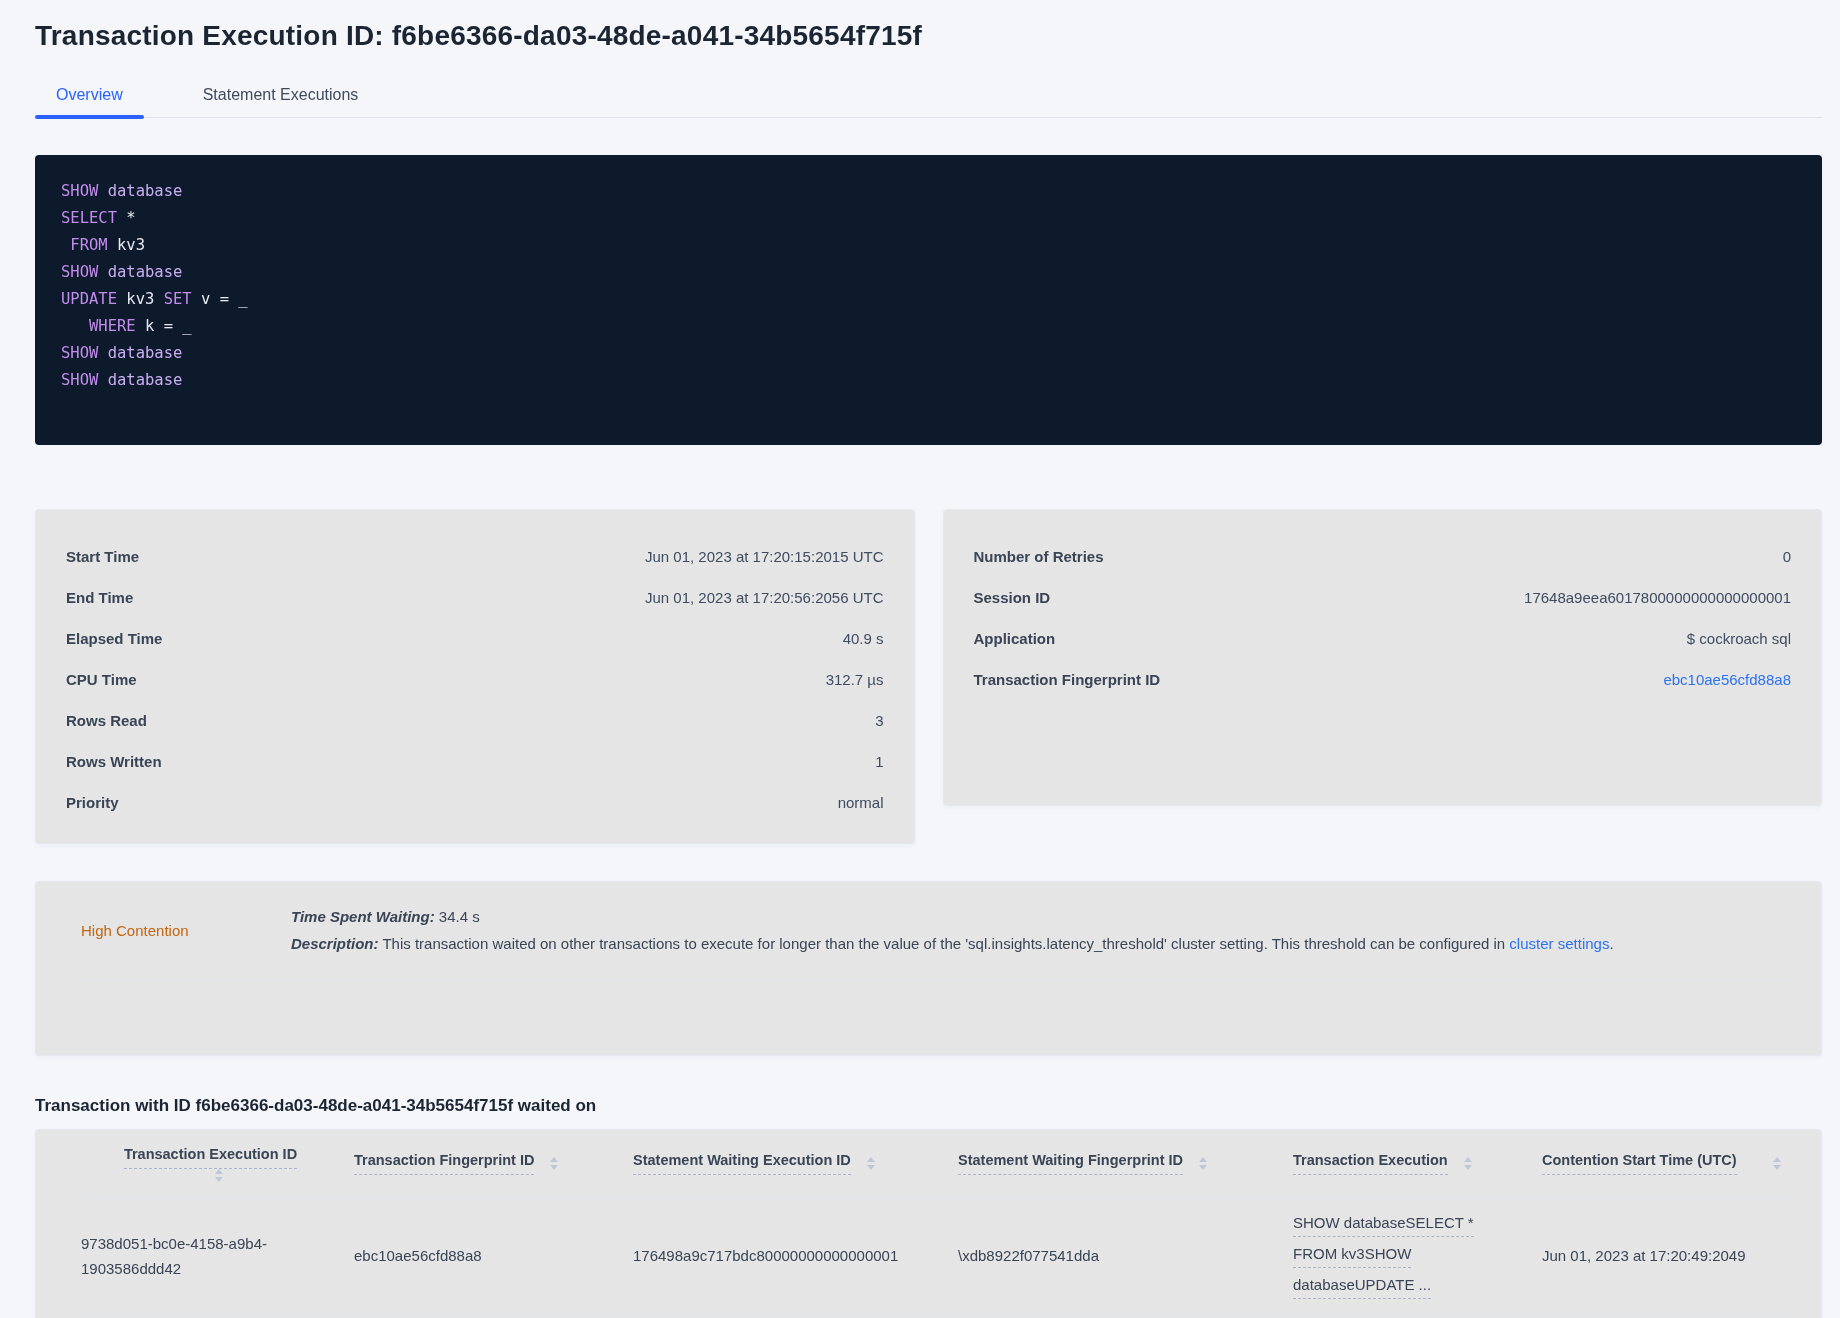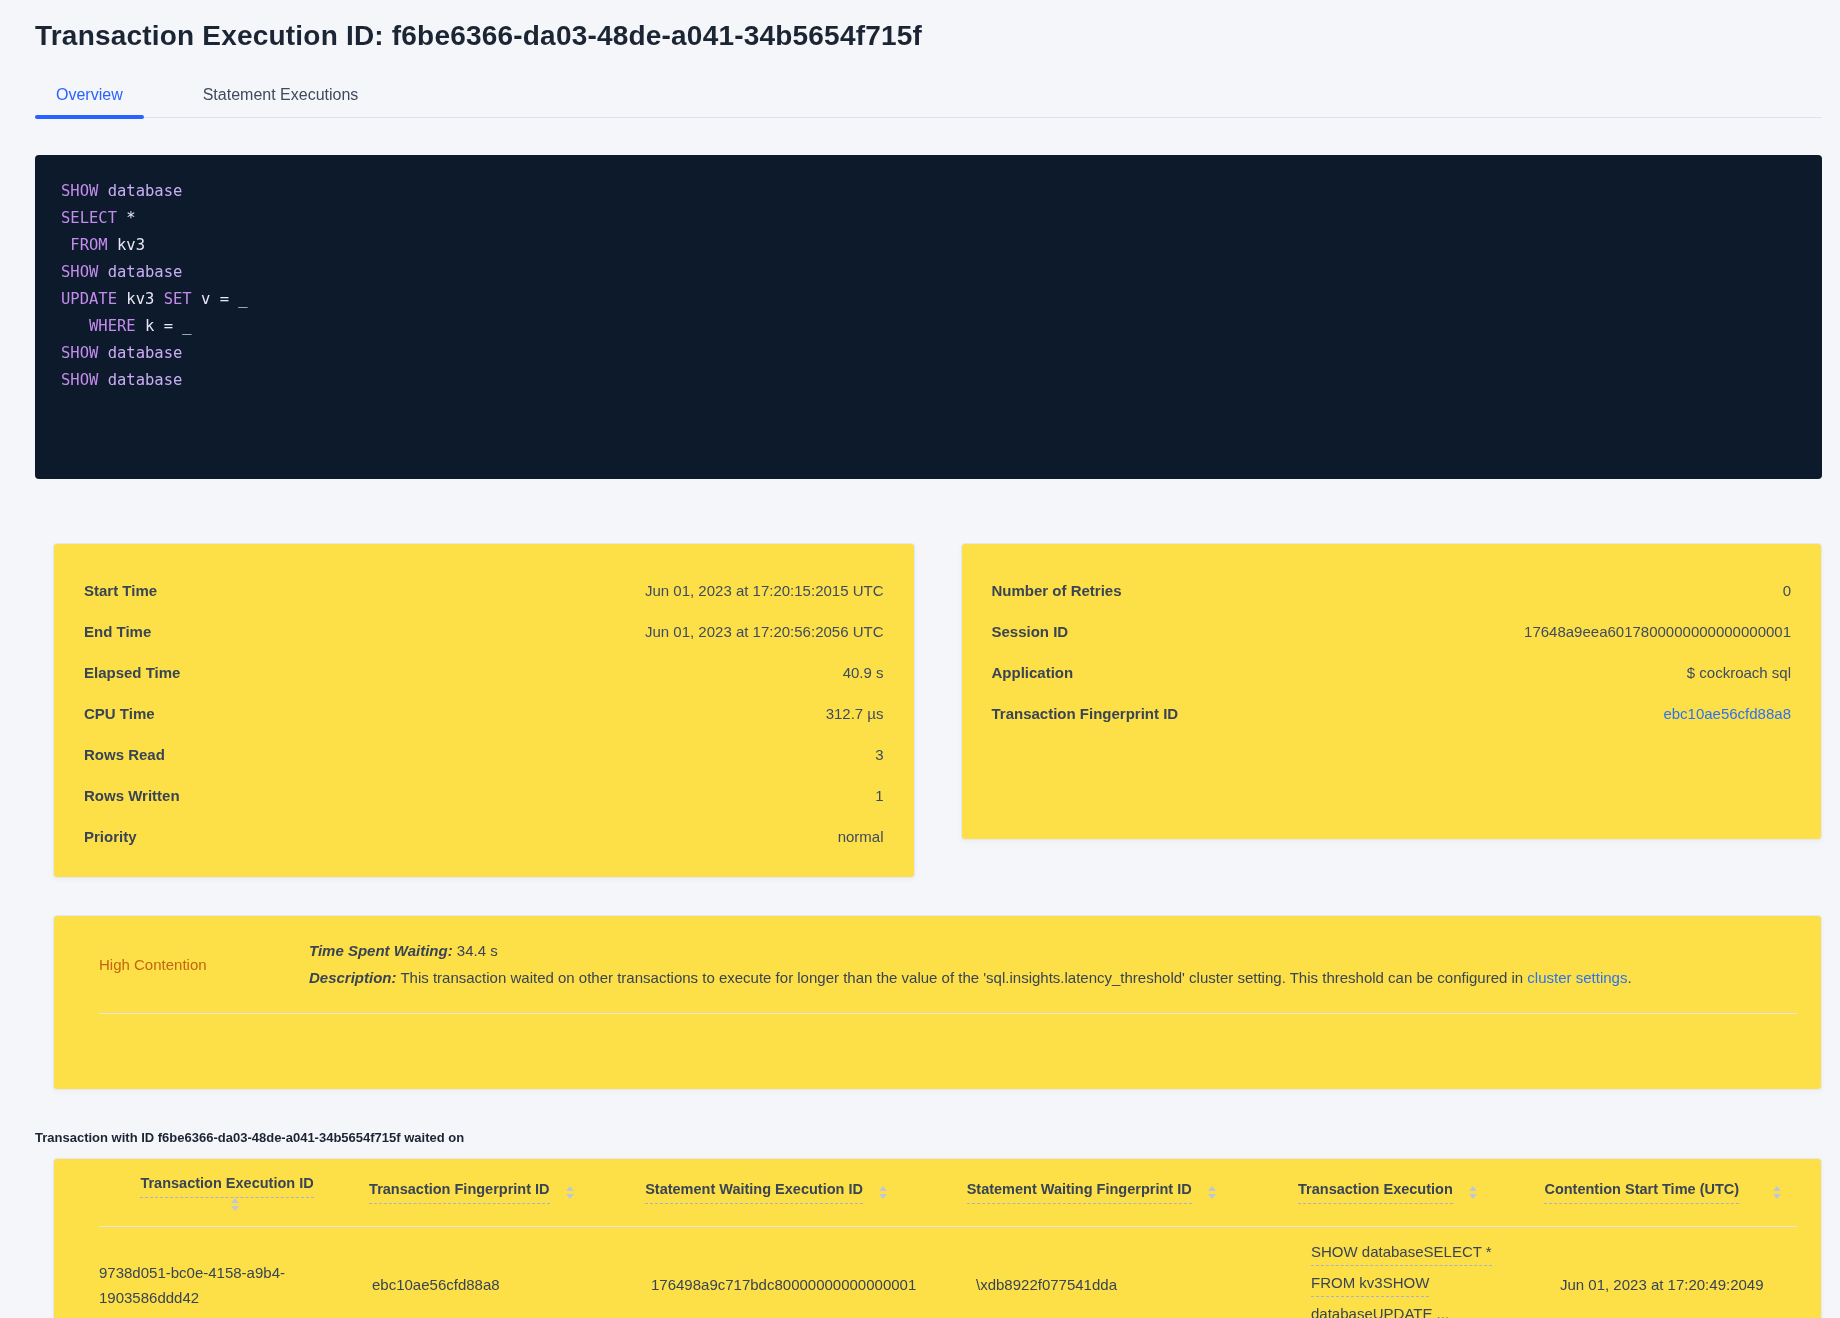--- a/index.html
+++ b/index.html
@@ -18,29 +18,29 @@
   .tab { position:relative; padding:8px 21px 13px; font-size:16px; color:#3f4a5c; cursor:pointer; margin-right:38px; }
   .tab.active { color:#2962ff; }
   .tab.active::after {
     content:""; position:absolute; left:0; right:0; bottom:-2px;
     height:4px; background:#2962ff; border-radius:2px;
   }
 
   
   .sql-box {
     margin-top:37px; background:#0d1a2c; border-radius:4px;
-    padding:23px 26px; height:324px;
+    padding:23px 26px; height:290px;
   }
   .sql-line { font-family:"DejaVu Sans Mono", monospace; font-size:15.5px; line-height:27px; white-space:pre; }
   .tok-kw { color:#c48ced; }
   .tok-db { color:#c9adf2; }
   .tok-id { color:#e8e9f4; }
 
   
-  .card { background:#fde047; border:1px solid #e4e9f0; border-radius:4px; box-shadow:0 2px 4px rgba(25,40,80,.04);margin-left:18px; }
+  .card { background:#e5e5e5; border:1px solid #e4e9f0; border-radius:4px; box-shadow:0 2px 4px rgba(25,40,80,.04); }
   .cards-row { display:flex; gap:28px; margin-top:64px; align-items:flex-start; }
   .summary-card { flex:1; padding:26px 30px 20px; }
   .summary-card.right { height:297px; }
   .summary-row { display:flex; justify-content:space-between; align-items:center; height:41px; font-size:15px; }
   .summary-label { font-weight:700; color:#394455; }
   .summary-value { color:#3e4b60; }
   a.blue-link, .blue-link { color:#2d72ee; text-decoration:none; cursor:pointer; }
 
   
   .insights-card { margin-top:37px; height:175px; padding:0 24px 0 45px; }
@@ -57,21 +57,21 @@
   .insights-col1 { width:118px; }
   .insights-col2 { margin-left:28px; }
   .push-right { margin-left:auto; margin-right:16px; }
 
   .insights-row { display:flex; align-items:center; height:98px; border-bottom:1px solid #e2e7ee; font-size:15px;gap:48px; }
   .insight-cell { width:162px; color:#c2660f; }
   .detail-line { line-height:1.5; color:#394455; }
   .detail-line + .detail-line { margin-top:5px; }
   .bold { font-weight:700;font-style:italic; }
 
-  .section-heading { margin-top:40px; font-size:13px; font-weight:700; color:#1b2533; }
+  .section-heading { margin-top:40px; font-size:17px; font-weight:700; color:#1b2533; }
 
   .waited-card { margin-top:13px; height:201px; padding:0 24px 0 45px; }
   .waited-head { height:68px; }
   .wc1{width:273px;flex-direction:column;} .wc2{width:279px;} .wc3{width:325px;} .wc4{width:335px;} .wc5{width:249px;} .wc6{width:231px;}
   .th-cell { display:flex; align-items:center; padding-right:14px; }
   .waited-row { display:flex; align-items:center; height:118px; border-bottom:1px solid #e2e7ee; font-size:15px; color:#394455; }
   .td-cell { padding-right:24px; line-height:1.5; }
   .exec-id-val { display:inline-block; max-width:212px; line-height:1.65; }
   .exec-stmt-line { display:table; border-bottom:1px dashed #a9b4c6; padding-bottom:3px; margin-bottom:8px; line-height:1.25; cursor:pointer; color:#394455; }
   .exec-stmt-line:last-child { margin-bottom:0; }

